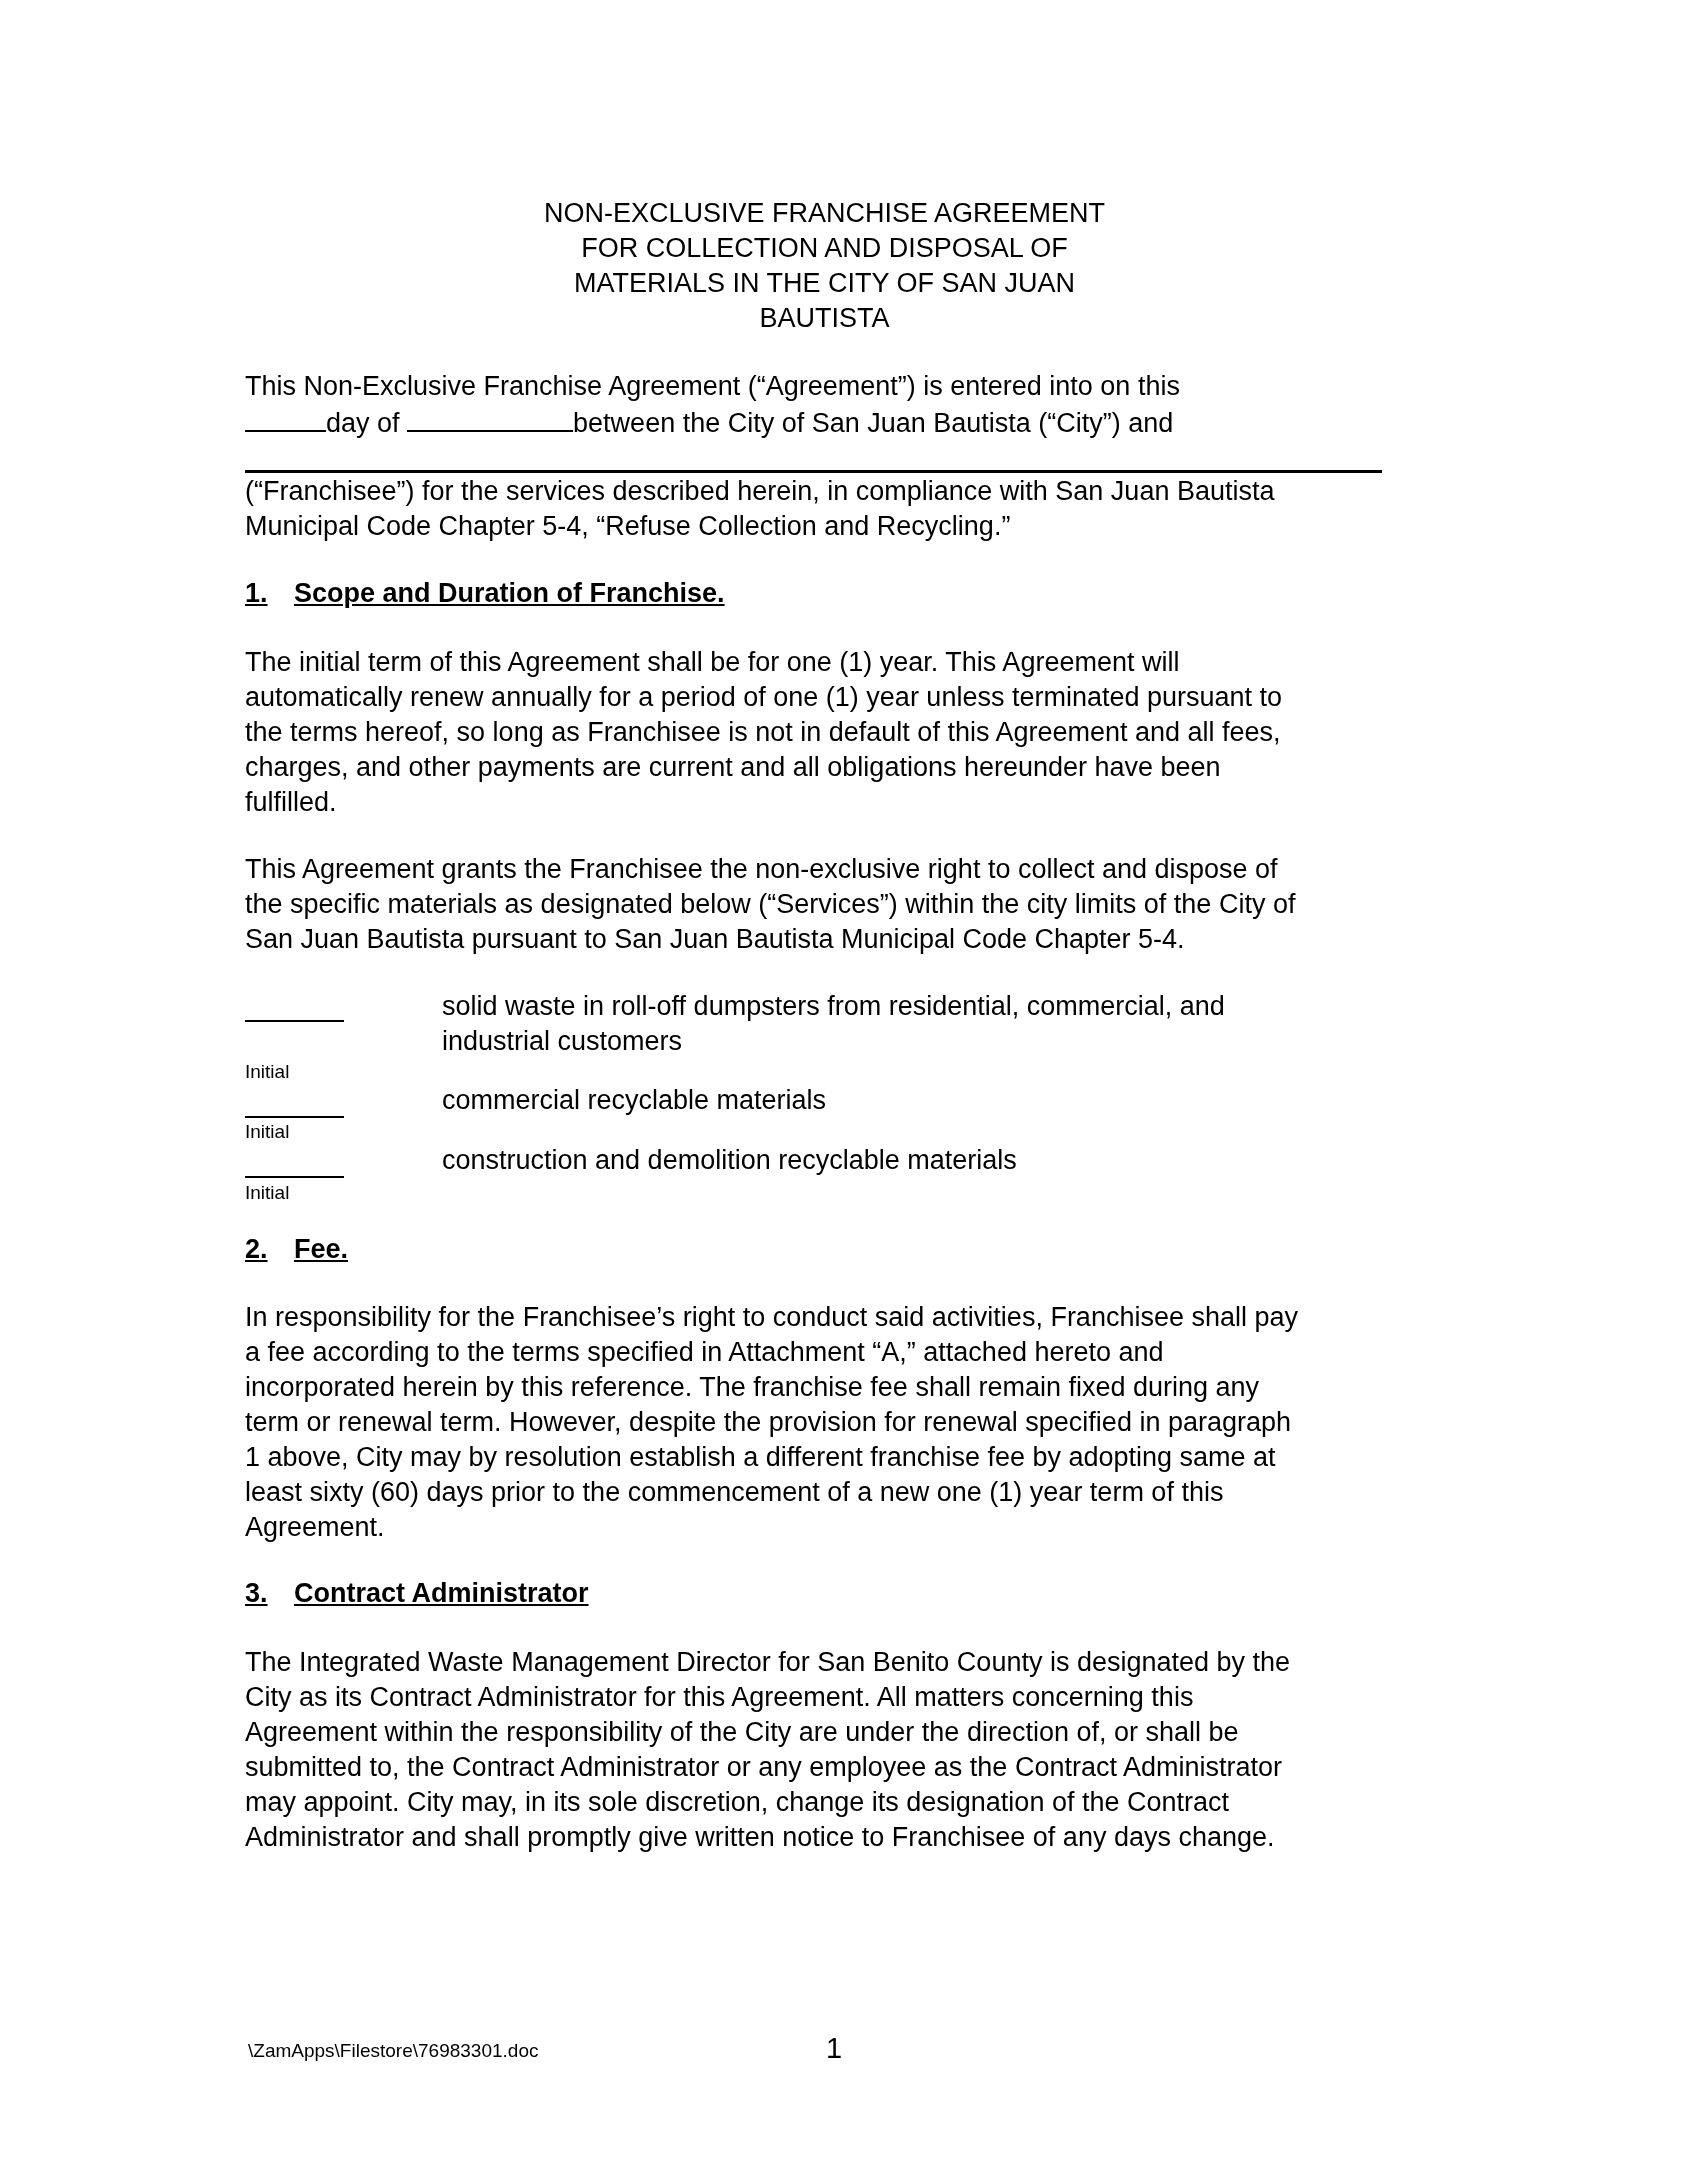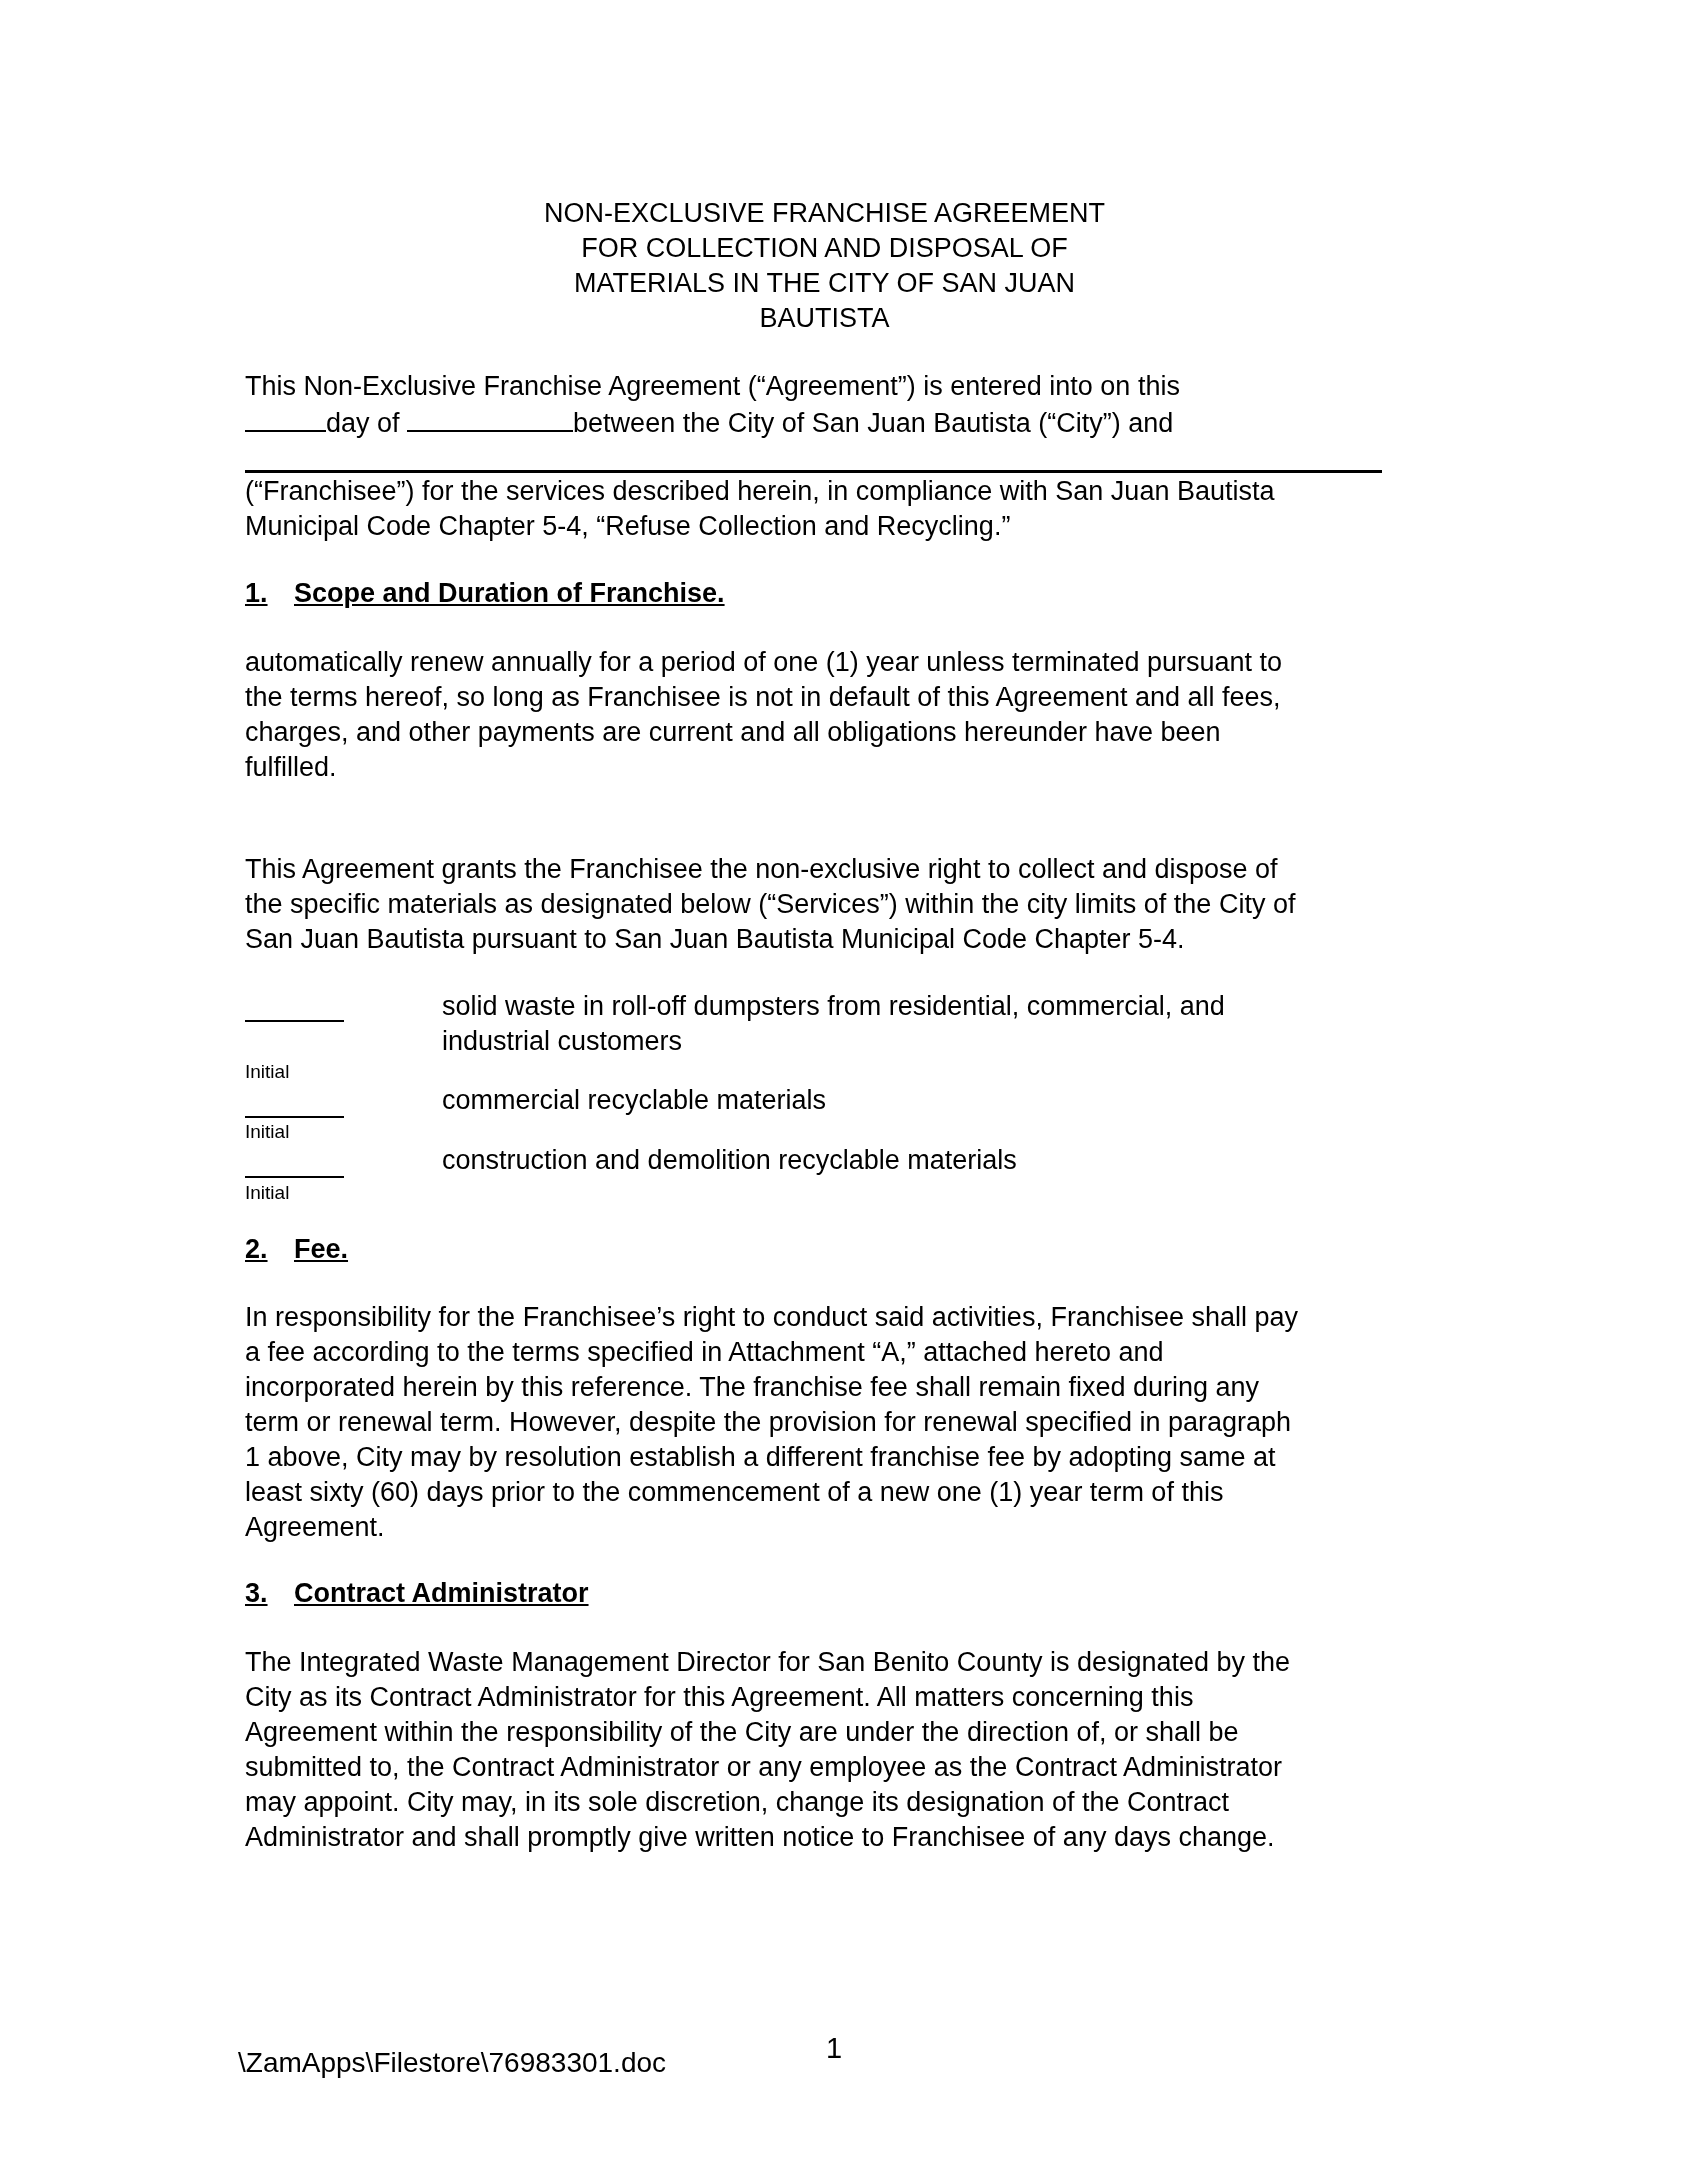--- a/index.html
+++ b/index.html
@@ -13,21 +13,21 @@
   .p div { white-space: nowrap; }
   .blank { display: inline-block; border-bottom: 2.6px solid #000; height: 26px; vertical-align: baseline; }
   .hline { position: absolute; left: 245px; width: 1137px; height: 0; border-top: 3.5px solid #000; }
   .heading { position: absolute; left: 245px; font-size: 27px; font-weight: bold; line-height: 35px; white-space: nowrap; }
   .heading .num { text-decoration: underline; display: inline-block; width: 49px; }
   .heading .txt { text-decoration: underline; }
   .init-line { position: absolute; left: 245px; width: 99px; border-top: 2.6px solid #000; }
   .init-label { position: absolute; left: 245px; font-size: 19px; white-space: nowrap; }
   .svc { position: absolute; left: 442px; font-size: 27px; line-height: 35px; }
   .svc div { white-space: nowrap; }
-  .footer-path { position: absolute; left: 238px; top: 2040px; font-size: 28px; white-space: nowrap; margin-top: 7px; }
+  .footer-path { position: absolute; left: 248px; top: 2040px; font-size: 19px; white-space: nowrap; }
   .footer-page { position: absolute; left: 826px; top: 2032px; font-size: 29px; white-space: nowrap; }
 </style>
 </head>
 <body>
 
 <div class="page">
 
   <div class="title">
     <div>NON-EXCLUSIVE FRANCHISE AGREEMENT</div>
     <div>FOR COLLECTION AND DISPOSAL OF</div>
@@ -47,20 +47,21 @@
   <div class="p" style="top:474px;">
     <div>(“Franchisee”) for the services described herein, in compliance with San Juan Bautista</div>
     <div>Municipal Code Chapter 5-4, “Refuse Collection and Recycling.”</div>
   </div>
 
   <div class="heading" style="top:576px;">
     <span class="num">1.</span><span class="txt">Scope and Duration of Franchise.</span>
   </div>
 
   <div class="p" style="top:645px;">
+    <div>The initial term of this Agreement shall be for one (1) year. This Agreement will</div>
     <div>automatically renew annually for a period of one (1) year unless terminated pursuant to</div>
     <div>the terms hereof, so long as Franchisee is not in default of this Agreement and all fees,</div>
     <div>charges, and other payments are current and all obligations hereunder have been</div>
     <div>fulfilled.</div>
   </div>
 
   <div class="p" style="top:852px;">
     <div>This Agreement grants the Franchisee the non-exclusive right to collect and dispose of</div>
     <div>the specific materials as designated below (“Services”) within the city limits of the City of</div>
     <div>San Juan Bautista pursuant to San Juan Bautista Municipal Code Chapter 5-4.</div>

